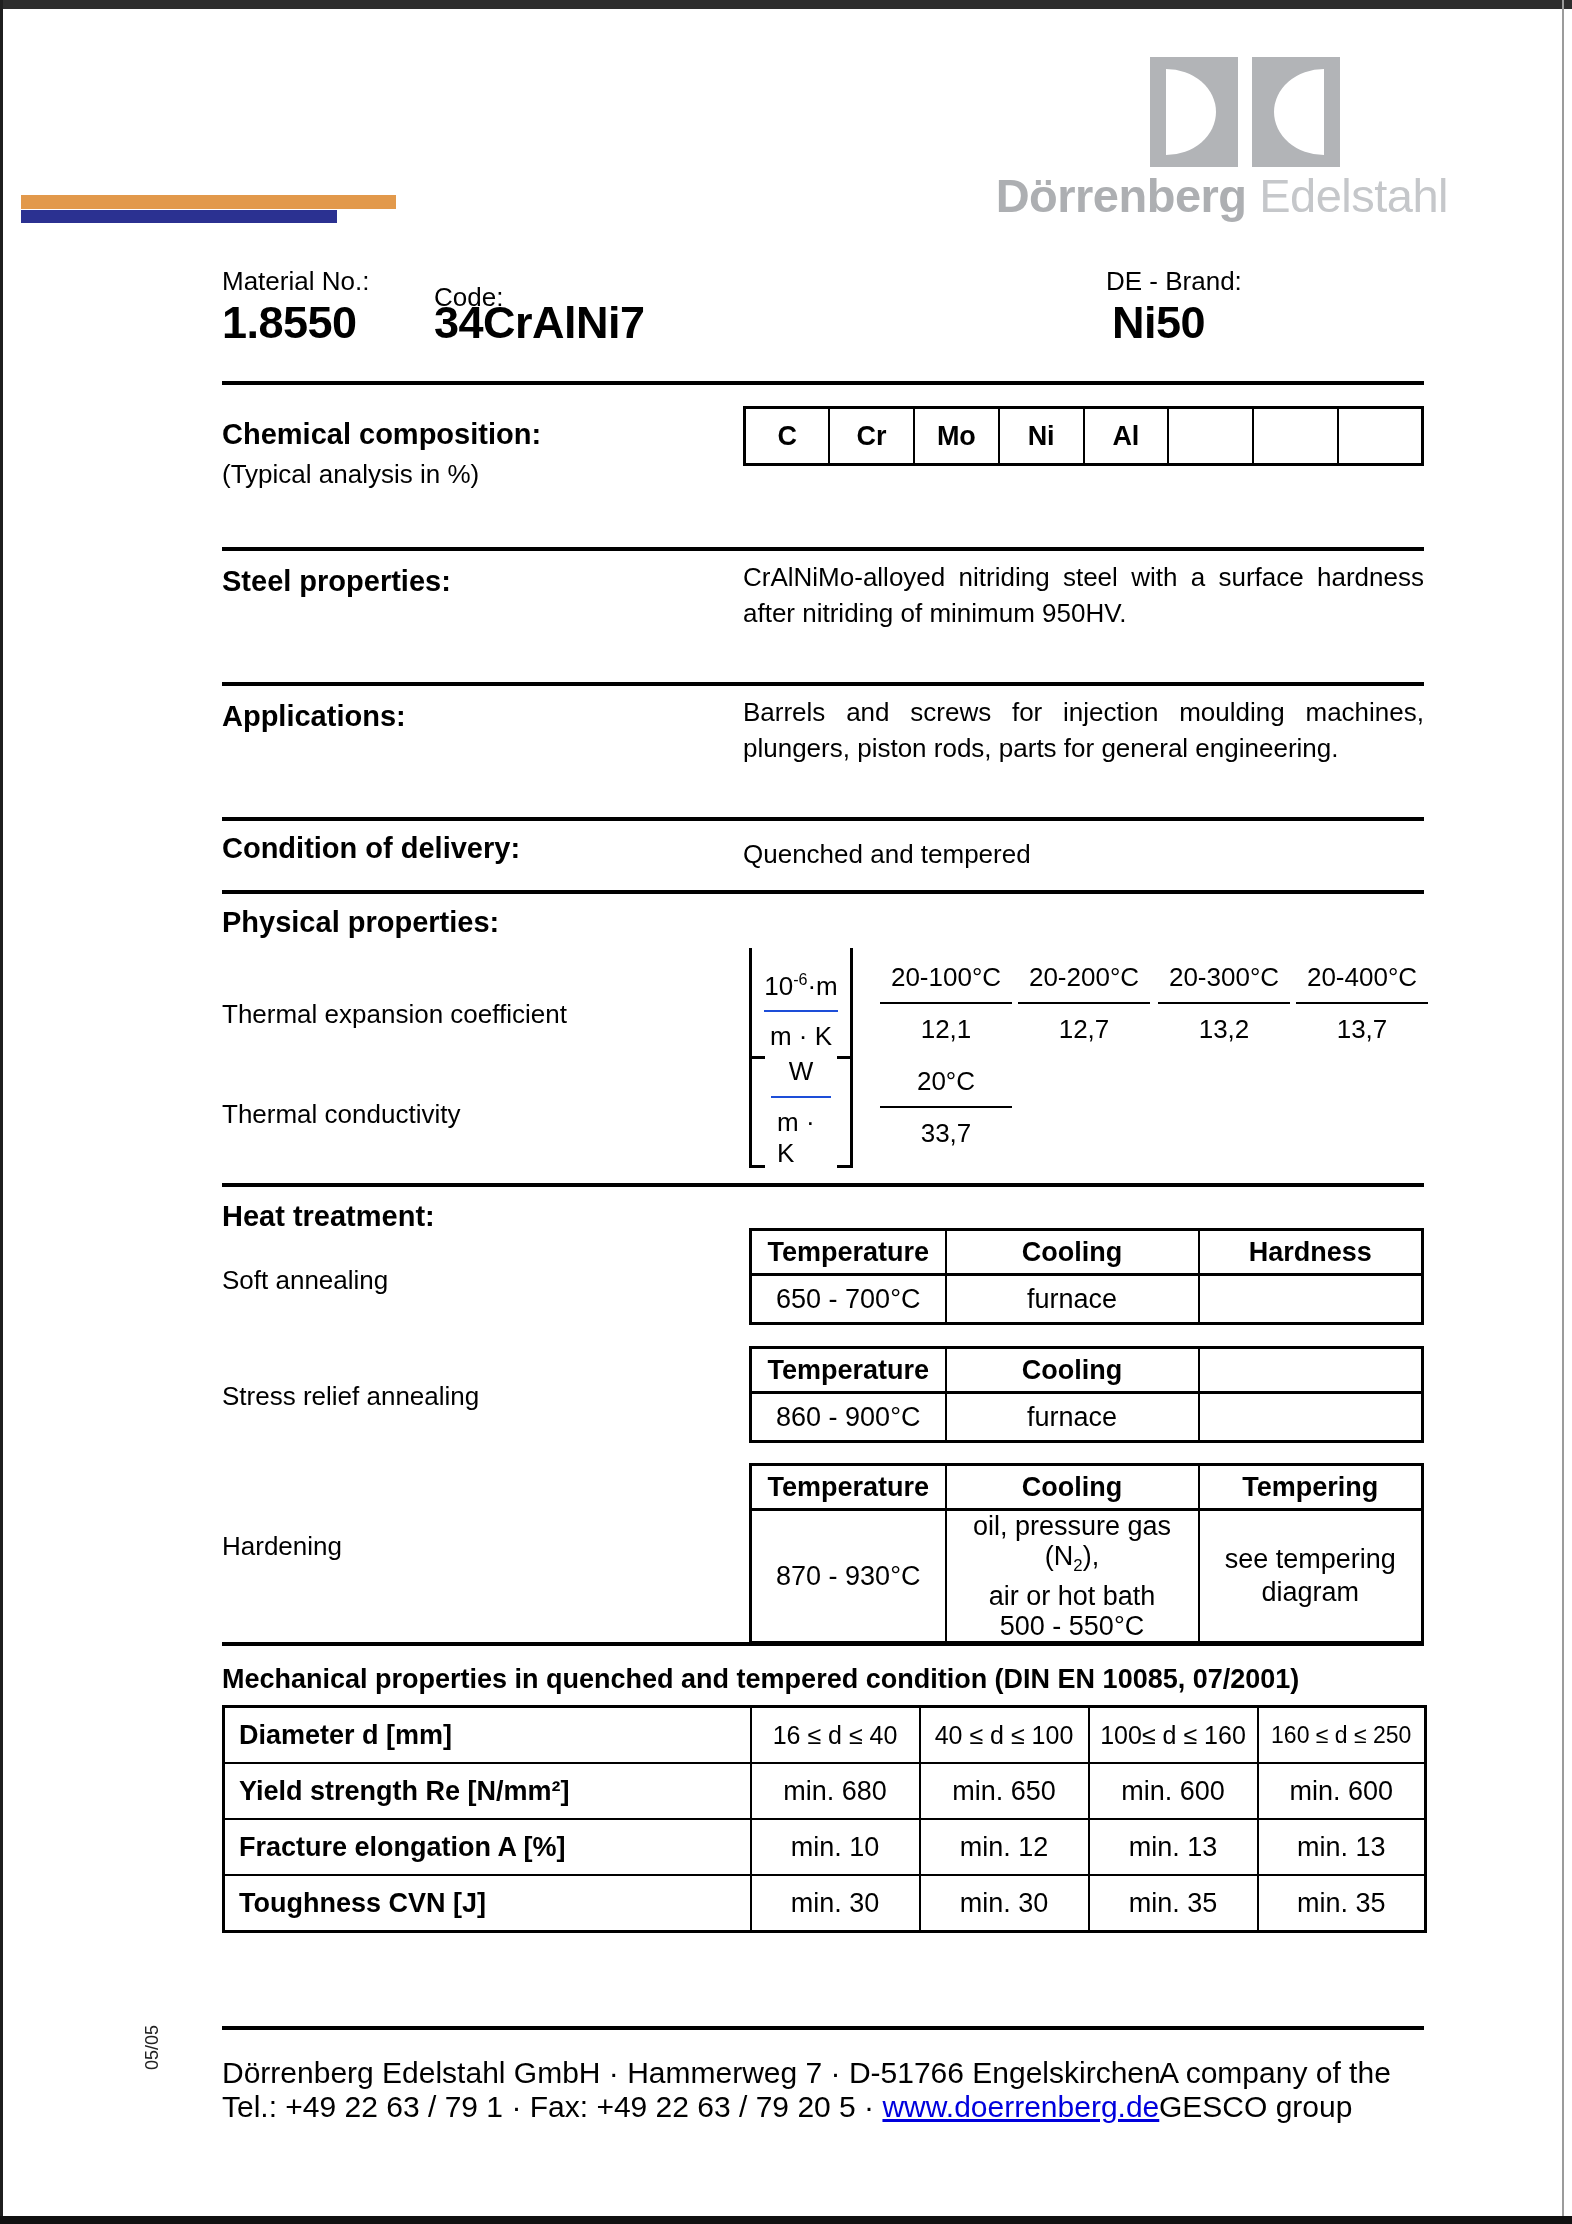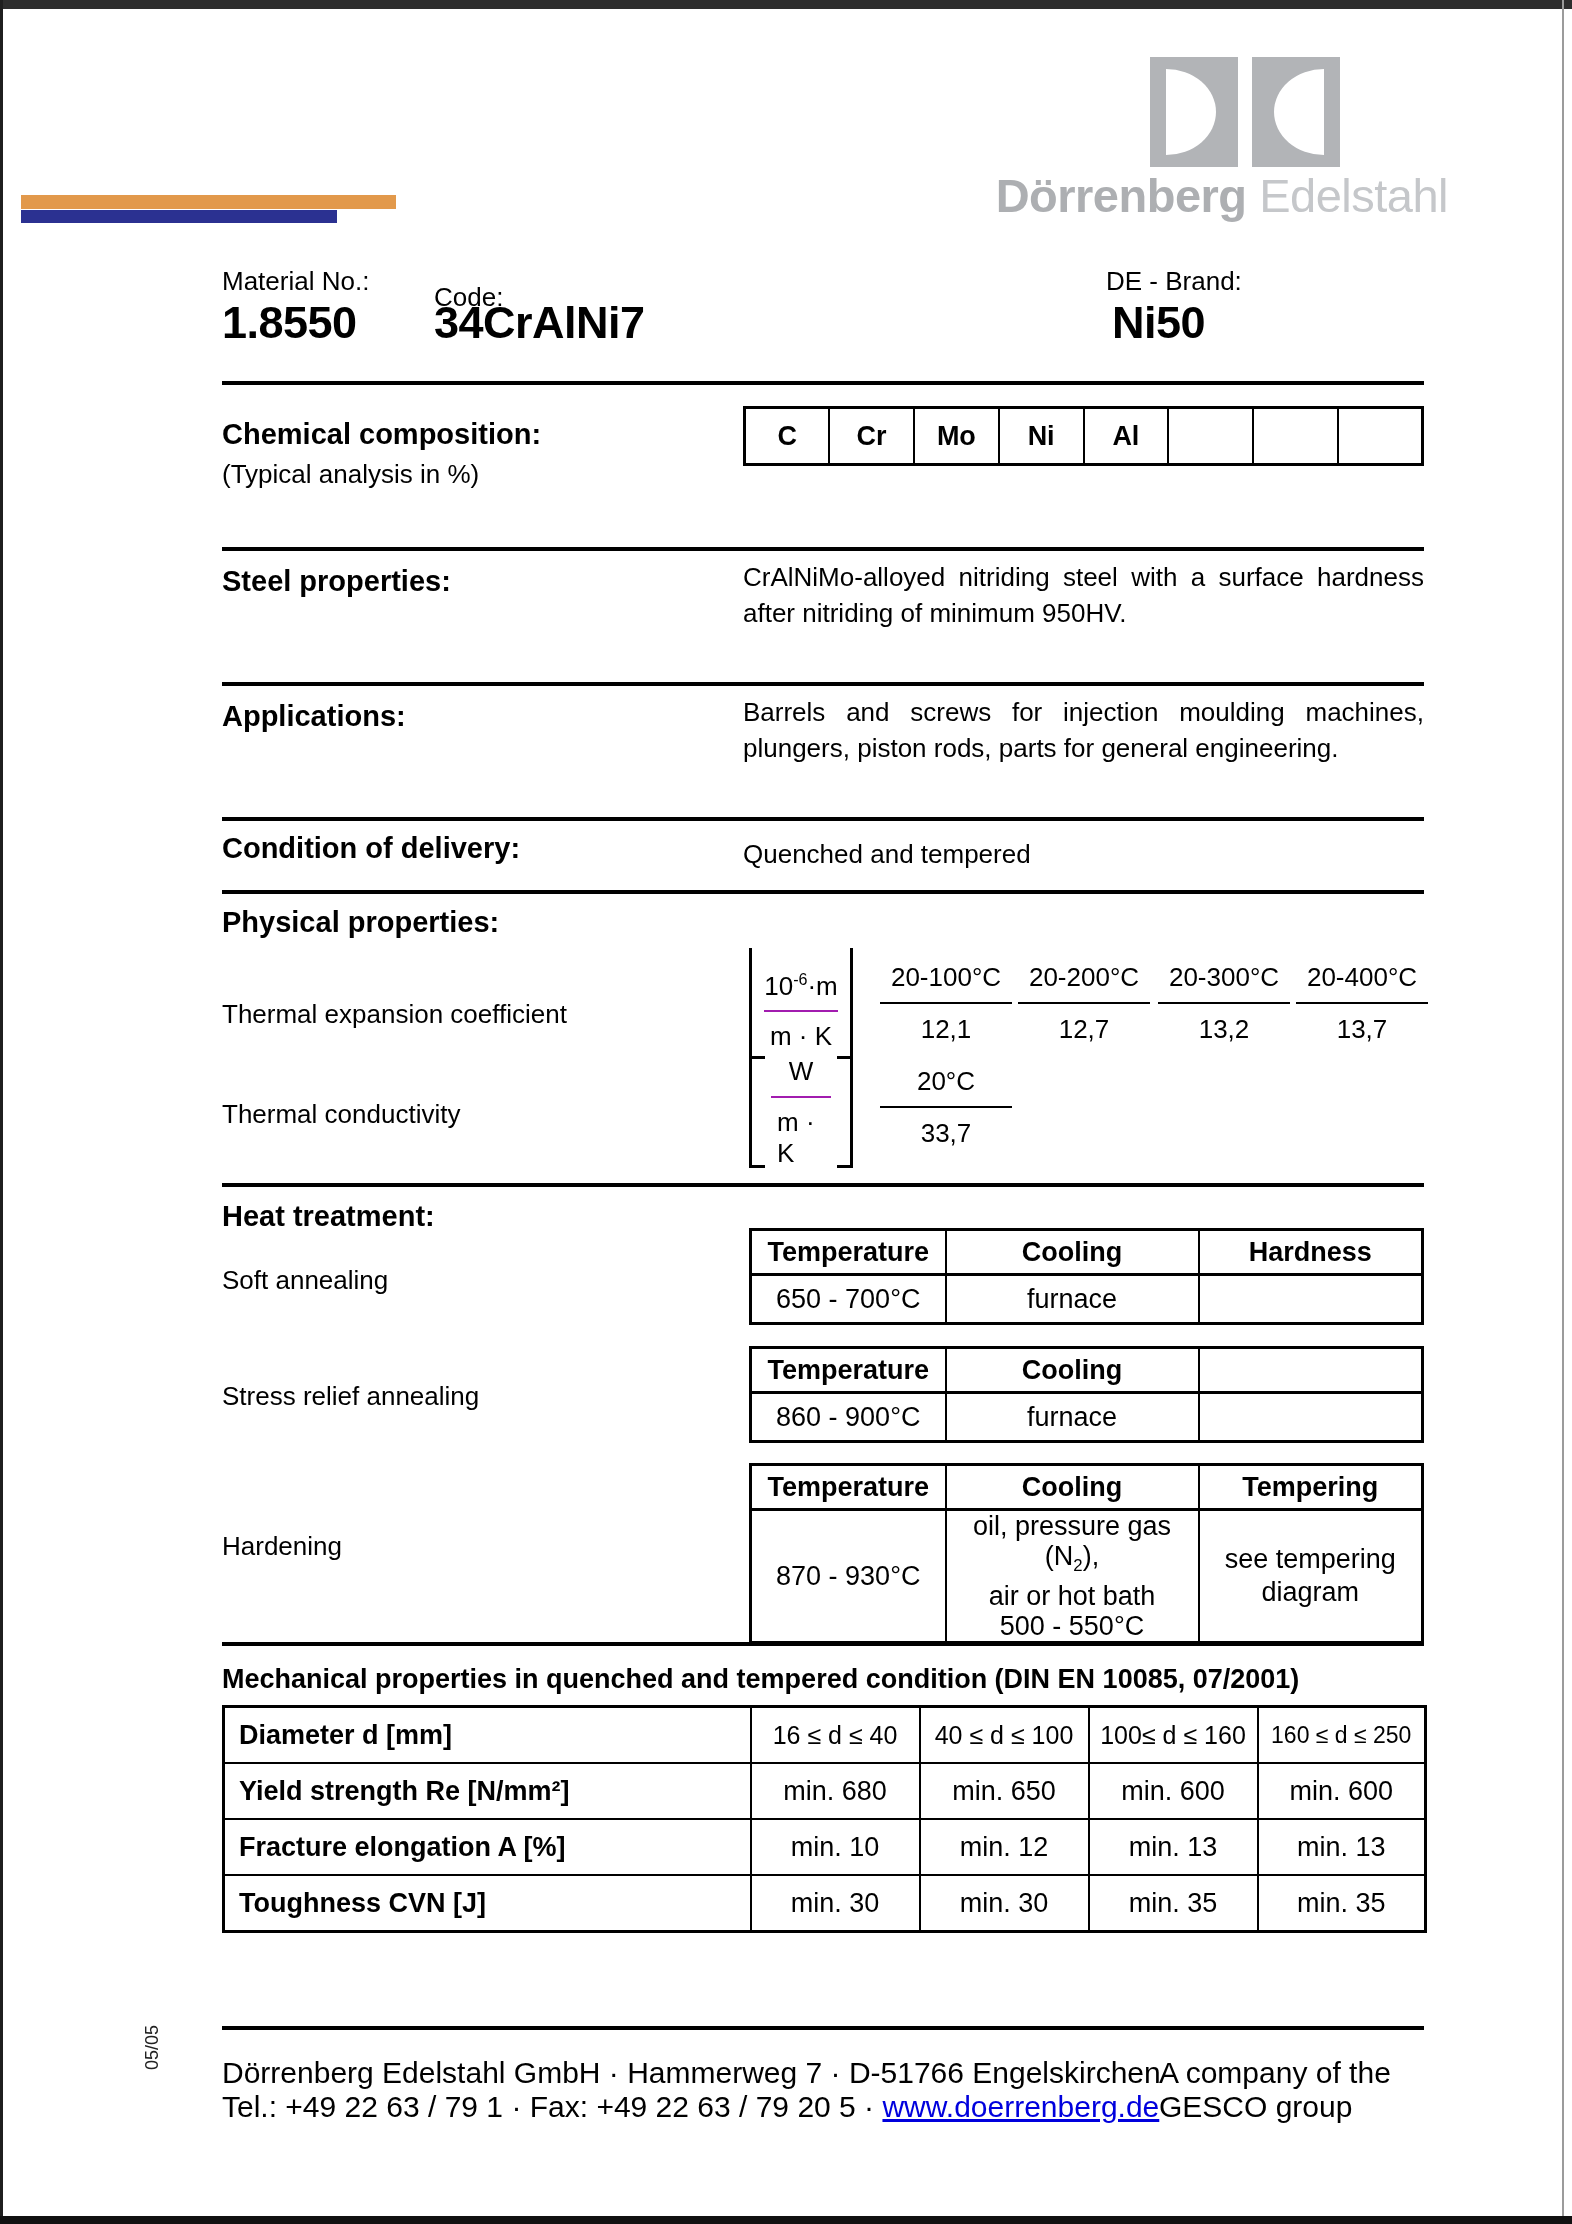--- a/index.html
+++ b/index.html
@@ -41,21 +41,21 @@
                     font-size:27px; padding:0; overflow:hidden; }
   table.dtable tr.hdr td { font-weight:bold; border-bottom:3px solid #000; }
   table.mech td.rowlab { text-align:left; padding-left:14px; font-weight:bold; }
 
   
   .bracket { display:flex; align-items:stretch; }
   .bk-l { width:13px; border:3px solid #000; border-right:none; }
   .bk-r { width:13px; border:3px solid #000; border-left:none; }
   .frac { display:flex; flex-direction:column; justify-content:center; align-items:center; padding:0 6px; flex:1; }
   .frac-top { font-size:26px; padding:4px 6px 9px; }
-  .frac-bot { font-size:26px; border-top:2px solid #a21caf; padding:9px 6px 4px; }
+  .frac-bot { font-size:26px; border-top:2px solid #1d4ed8; padding:9px 6px 4px; }
   sup { font-size:0.62em; }
   sub { font-size:0.62em; }
 
   .tcol { position:absolute; width:132px; text-align:center; font-size:26px; }
   .tcol-top { padding-bottom:9px; border-bottom:2px solid #000; }
   .tcol-val { padding-top:10px; }
 
   .cool-cell { font-size:23px; line-height:30px; }
   .temp-cell-2l { font-size:26px; line-height:33px; }
 

